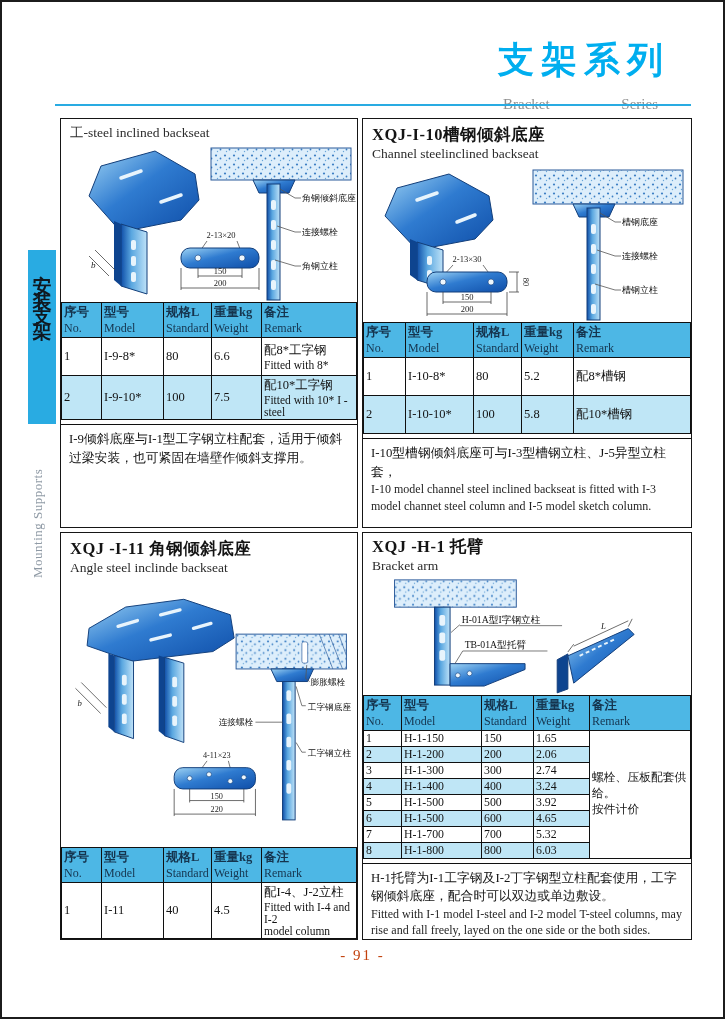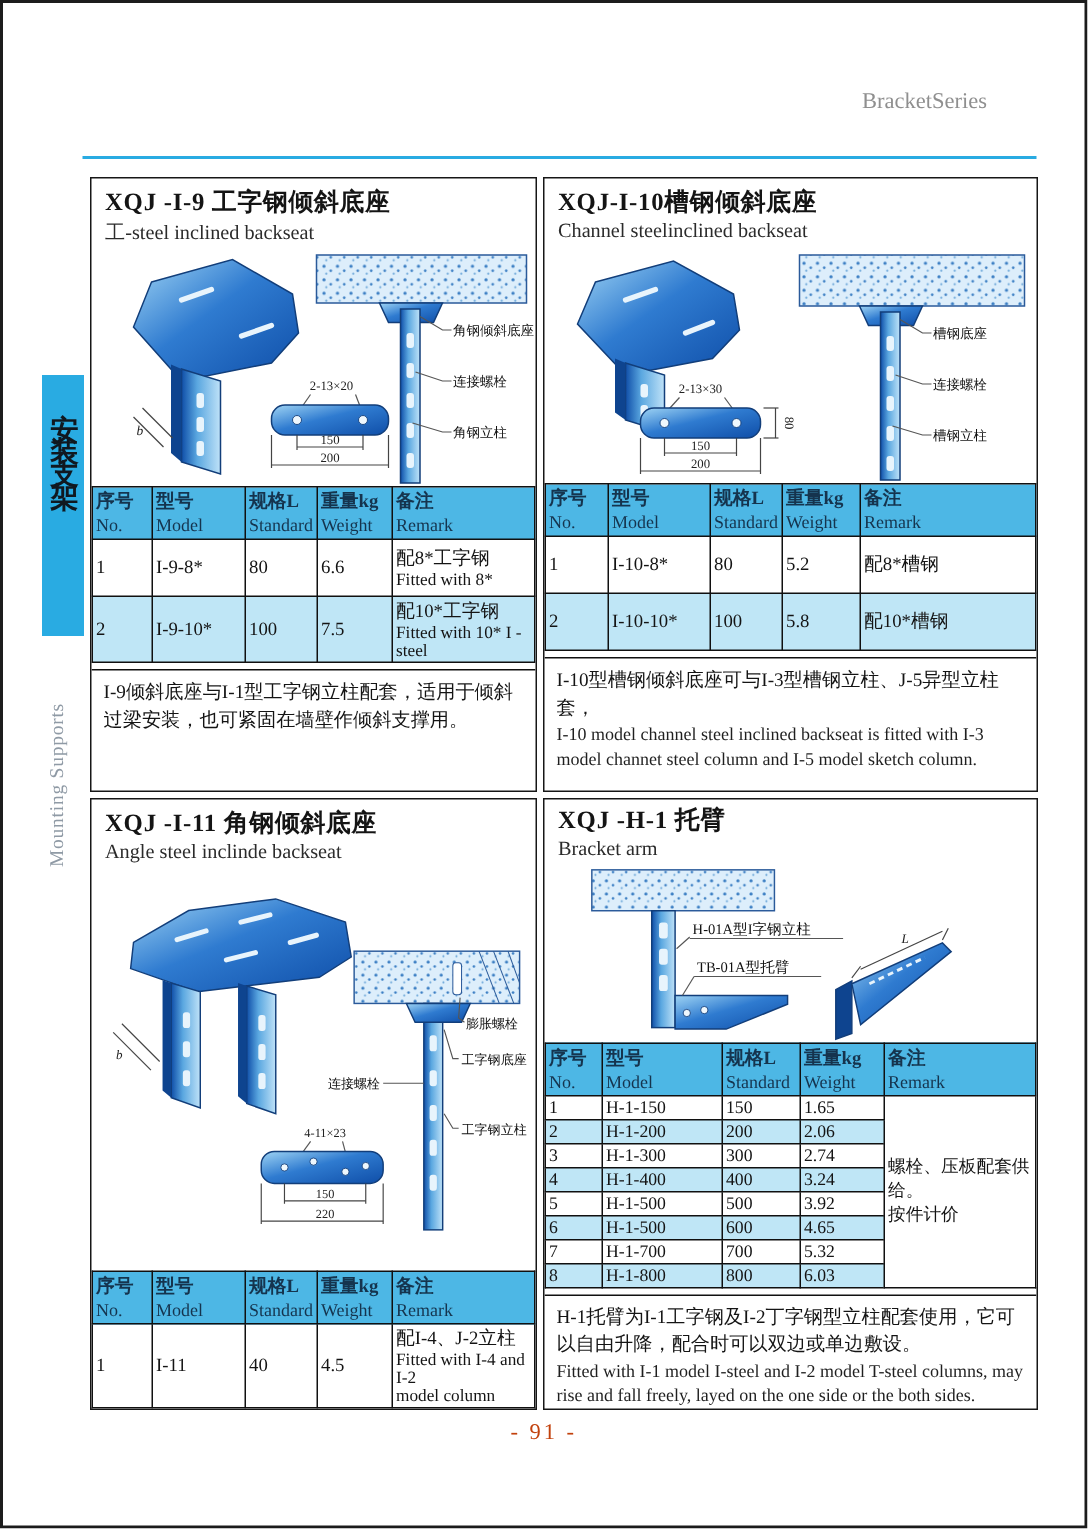--- a/index.html
+++ b/index.html
@@ -66,37 +66,37 @@
 <circle cx="2" cy="2.5" r="1.1" fill="#3c7fc4"></circle>
         <circle cx="6.5" cy="5.5" r="0.9" fill="#3c7fc4"></circle>
         <circle cx="3.5" cy="7.5" r="0.7" fill="#6aa6d8"></circle>
 </pattern>
 </defs>
 </svg>
 
 <div class="page-frame"></div>
 
 <div class="header">
+  <div class="header-cn">支架系列</div>
   <div class="header-sub">
     <span>Bracket</span>
     <span>Series</span>
   </div>
 </div>
 <div class="header-rule"></div>
 
 <div class="sidebar-tab">
   <span>安装支架</span>
 </div>
 <div class="sidebar-en">Mounting Supports</div>
 
 <div class="main">
 
   <section class="cell">
     <div class="sec-title">
-      <div class="t-cn">XQJ -I-9 工字钢倾斜底座</div>
       <div class="t-en">工-steel inclined backseat</div>
     </div>
     <svg class="diag" viewBox="0 0 296 158" width="296" height="158">
       <g>
         <polygon class="stl" points="40,22 94,7 134,30 138,56 120,76 60,88 28,52" fill="url(#steel)"></polygon>
         <line x1="60" y1="34" x2="80" y2="27" stroke="#e8f4fc" stroke-width="3.5" stroke-linecap="round"></line>
         <line x1="100" y1="58" x2="120" y2="51" stroke="#e8f4fc" stroke-width="3.5" stroke-linecap="round"></line>
         <polygon class="stl" points="60,80 86,88 86,150 60,142" fill="url(#steelv)"></polygon>
         <polygon points="53,77 60,80 60,142 53,136" fill="#0e448f"></polygon>
         <rect class="slot" x="70" y="96" width="5" height="10" rx="2"></rect>
@@ -534,20 +534,20 @@
         </tr>
         <tr class="alt">
           <td>8</td>
           <td>H-1-800</td>
           <td>800</td>
           <td>6.03</td>
         </tr>
       </tbody>
     </table>
     <div class="note">
-      <p class="n-cn">H-1托臂为I-1工字钢及I-2丁字钢型立柱配套使用，它可以自由升降，配合时可以双边或单边敷设。</p>
+      <p class="n-cn">H-1托臂为I-1工字钢及I-2丁字钢型立柱配套使用，工字钢倾斜底座，配合时可以双边或单边敷设。</p>
       <p class="n-en">Fitted with I-1 model I-steel and I-2 model T-steel columns, may rise and fall freely, layed on the one side or the both sides.</p>
     </div>
   </section>
 
 </div>
 
 <div class="footer">- 91 -</div>
 
 </body></html>

